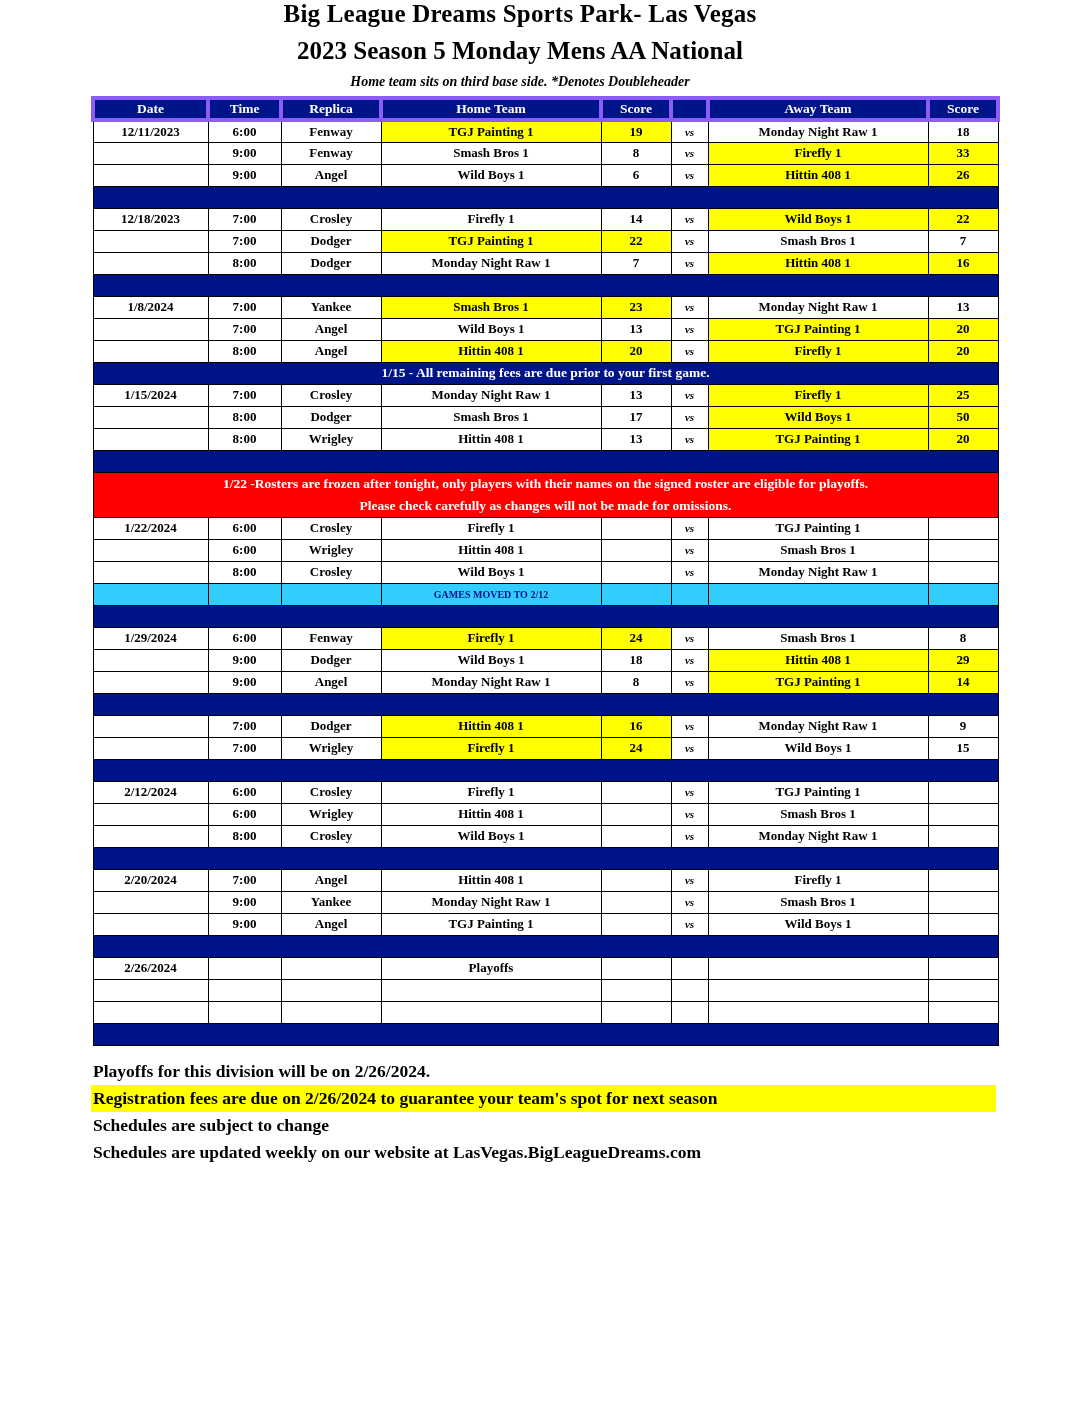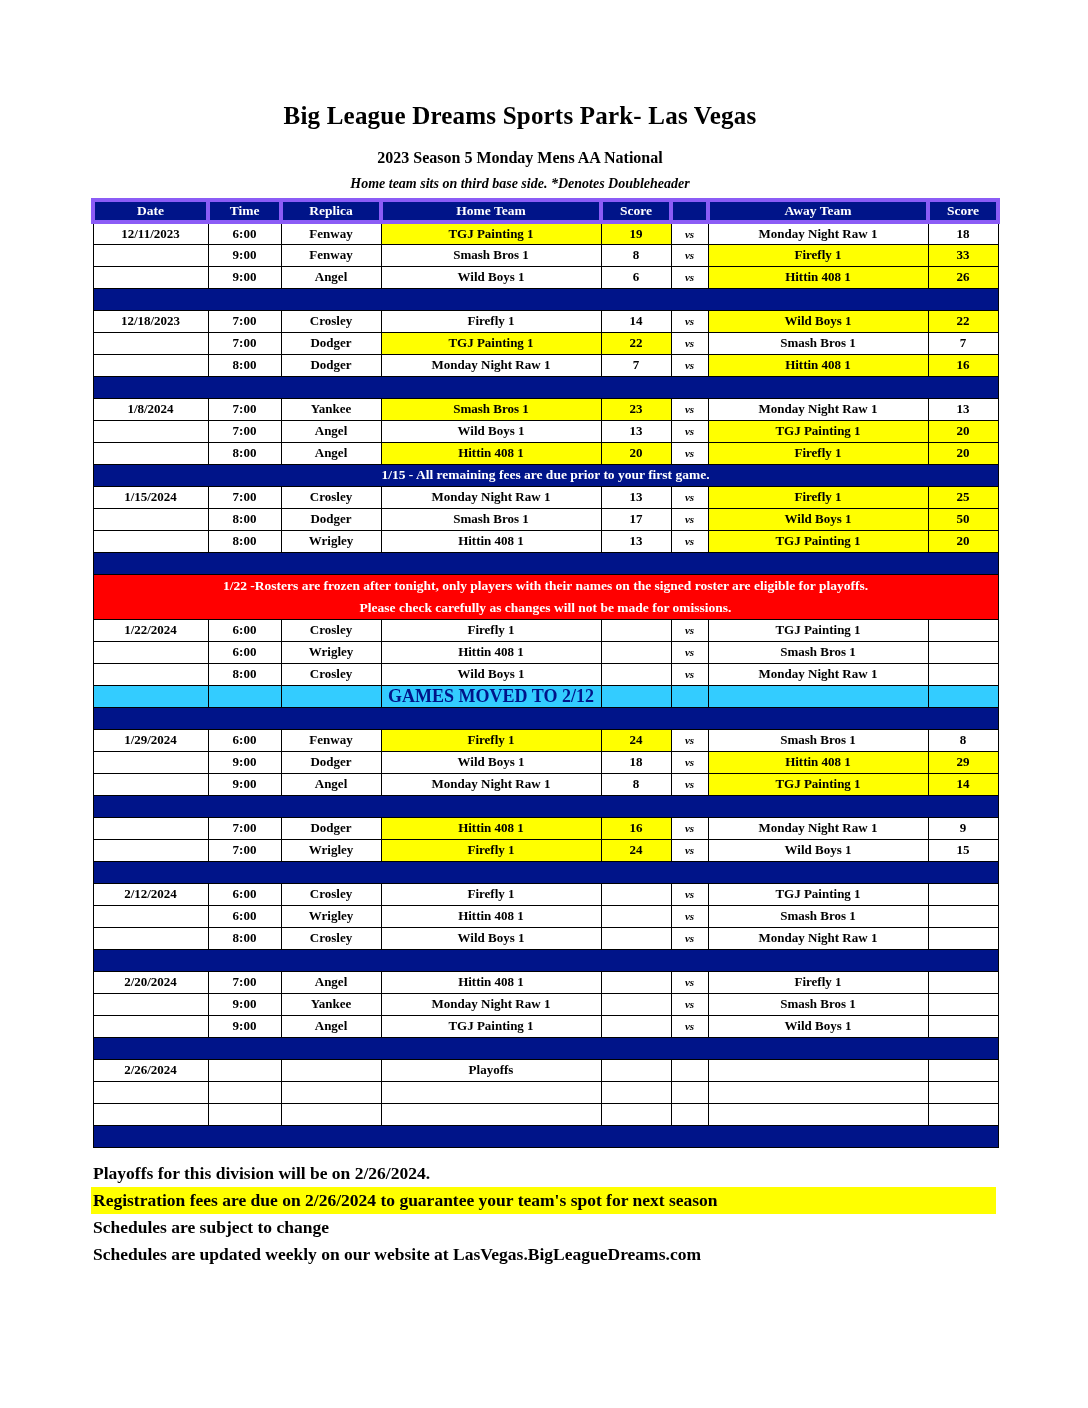--- a/index.html
+++ b/index.html
@@ -1,40 +1,40 @@
 <!DOCTYPE html>
 <html style="--navy: #001489; --yellow: #FFFF00; --red: #FF0000; --cyan: #33CCFF;"><head>
 <meta charset="utf-8">
 <style>
   * { margin:0; padding:0; box-sizing:border-box; }
   html,body { background:#ffffff; }
   body {
     width:1088px; height:1408px; overflow:hidden;
     font-family:"Liberation Serif", serif; font-weight:bold; color:#000;
   }
-  .page { width:1040px; height:1408px; background:#fff; padding-top:102px; }
+  .page { width:1040px; height:1408px; background:#fff; }
   .title { text-align:center; font-size:25px; letter-spacing:.2px; }
-  .subtitle { text-align:center; font-size:16px; margin-top:19px; }
+  .subtitle { text-align:center; font-size:25px; margin-top:9px; }
   .note { text-align:center; font-size:14px; font-style:italic; margin-top:9px; }
   table {
     table-layout:fixed; border-collapse:collapse; width:905px;
     margin:6px 0 0 91px;
   }
   td, th {
     border:1px solid #000; height:22px; padding:0 2px;
     font-size:13px; font-weight:bold; text-align:center; vertical-align:middle;
     white-space:nowrap; overflow:hidden; background:#fff;
   }
   th { background:var(--navy); color:#fff; font-size:13.5px; border:4px solid #8b5cf6; }
   td.sep { background:var(--navy); }
   td.notice { background:var(--navy); color:#fff; font-size:13.5px; }
   td.redbanner { background:var(--red); color:#fff; height:44px; font-size:13.5px; }
   td.redbanner div { line-height:22px; }
   td.hl { background:var(--yellow); }
-  td.cyan { background:var(--cyan); color:var(--navy); font-size:18px; }
+  td.cyan { background:var(--cyan); color:var(--navy); font-size:10px; }
   td.vs { font-style:italic; font-size:11px; }
   .footer { width:905px; margin:12px 0 0 91px; }
   .footline { font-size:17.5px; line-height:27px; padding-left:2px; }
   .hlline { background:var(--yellow); }
 </style>
 </head>
 <body>
 
 <div class="page">
   <div class="title">Big League Dreams Sports Park- Las Vegas</div>

